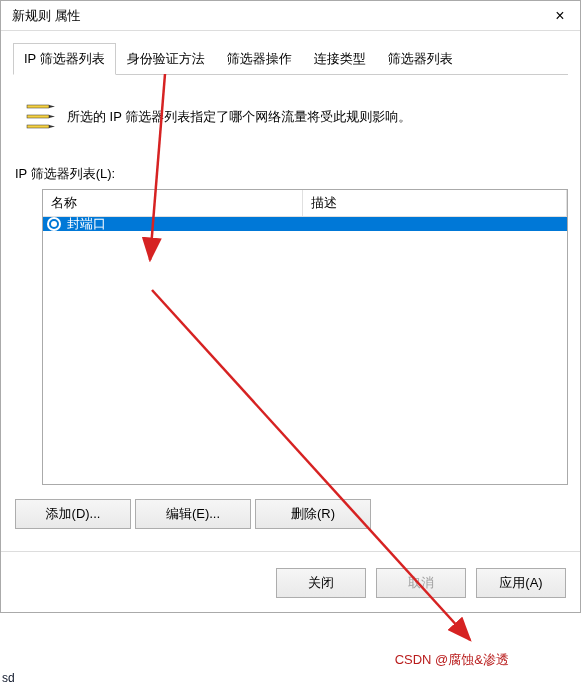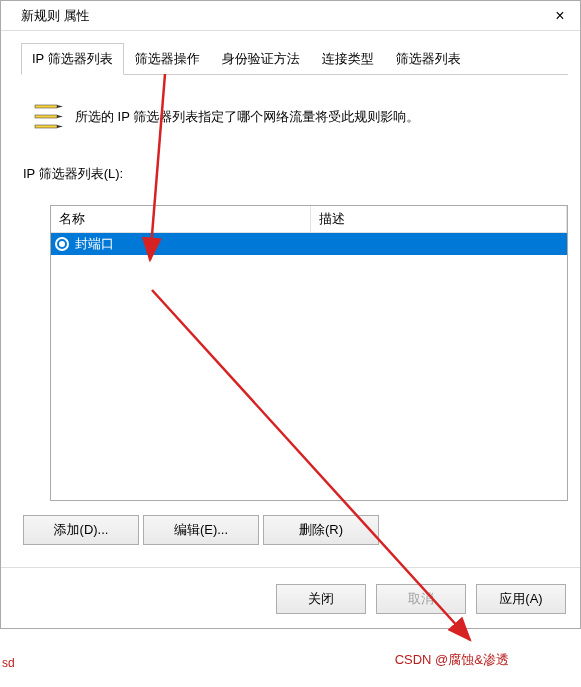--- a/index.html
+++ b/index.html
@@ -1,66 +1,66 @@
 <!DOCTYPE html>
 <html><head>
   <meta charset="utf-8">
   <style>
     * { box-sizing: border-box; margin: 0; padding: 0; font-family: "Microsoft YaHei", "Segoe UI", sans-serif; }
     body { width: 581px; height: 687px; background: #fff; font-size: 13px; position: relative; overflow: hidden; }
     .dialog { width: 581px; border: 1px solid #aaa; background: #fff; }
-    .titlebar { display: flex; align-items: center; justify-content: space-between; height: 30px; padding: 0 0 0 20px; border-bottom: 1px solid #ddd; text-align: center; }
+    .titlebar { display: flex; align-items: center; justify-content: space-between; height: 30px; padding: 0 0 0 11px; border-bottom: 1px solid #ddd; text-align: center; }
     .titlebar-title { font-size: 13px; }
     .titlebar-close { width: 40px; height: 30px; display: flex; align-items: center; justify-content: center; font-size: 16px; cursor: pointer; }
-    .content { padding: 12px 12px 10px 20px; }
+    .content { padding: 12px 12px 10px 12px; }
     .tabs { display: flex; border-bottom: 1px solid #ccc; }
     .tab { padding: 6px 10px; background: #fff; border: 1px solid transparent; border-bottom: none; font-size: 13px; cursor: pointer; position: relative; }
     .tab.active { border: 1px solid #ccc; border-bottom: 1px solid #fff; margin-bottom: -1px; background: #fff; }
     .tab-body { border: none; padding-top: 16px; }
     .info-row { display: flex; align-items: center; gap: 8px; padding: 8px 0 22px 10px; }
     .icon-filter { width: 36px; height: 36px; position: relative; flex-shrink: 0; }
     .info-text { font-size: 13px; line-height: 1.4; }
-    .list-label { margin: 8px 0 22px 2px; font-size: 13px; }
+    .list-label { margin: 8px 0 6px 2px; font-size: 13px; }
     .listbox { border: 1px solid #aaa; height: 296px; background: #fff; margin-left: 29px; }
     .list-header { display: flex; background: #fff; border-bottom: 1px solid #e0e0e0; }
     .list-header-cell { padding: 4px 8px; font-size: 13px; border-right: 1px solid #e0e0e0; }
     .col-name { width: 260px; }
     .col-desc { flex: 1; }
     .list-rows { }
-    .list-row { display: flex; align-items: center; height: 22px; font-size: 13px; cursor: pointer; }
+    .list-row { display: flex; align-items: center; height: 14px; font-size: 13px; cursor: pointer; }
     .list-row.selected { background: #0078d7; color: #fff; }
     .row-radio { width: 14px; height: 14px; border: 2px solid #fff; border-radius: 50%; margin: 0 4px; display: flex; align-items: center; justify-content: center; }
     .row-radio-dot { width: 6px; height: 6px; background: #fff; border-radius: 50%; }
     .row-name { width: 236px; padding-left: 2px; }
     .row-desc { flex: 1; padding-left: 8px; }
     .button-row { display: flex; gap: 4px; margin-top: 14px; padding-left: 2px; }
     .btn { border: 1px solid #adadad; background: linear-gradient(#f6f6f6, #e9e9e9); padding: 5px 0; width: 116px; font-size: 13px; cursor: pointer; text-align: center; }
     .bottom-row { display: flex; justify-content: flex-end; gap: 10px; padding: 16px 14px 14px 6px; border-top: 1px solid #ddd; margin-top: 12px; }
     .bottom-btn { border: 1px solid #adadad; background: linear-gradient(#f6f6f6, #e9e9e9); padding: 5px 0; width: 90px; font-size: 13px; cursor: pointer; text-align: center; }
     .bottom-btn.disabled { color: #a0a0a0; }
     .watermark { position: absolute; bottom: 18px; right: 72px; color: #b91c1c; font-size: 13px; pointer-events: none; }
-    .sd { position: absolute; bottom: 17px; left: 2px; color: #b91c1c; font-size: 12px; }
+    .sd { position: absolute; bottom: 2px; left: 2px; color: #0f172a; font-size: 12px; }
     
     .overlay { position: absolute; inset: 0; pointer-events: none; }
   </style>
 </head>
 <body>
 
 <div class="dialog">
   <div class="titlebar">
     <span class="titlebar-title">新规则 属性</span>
     <div class="titlebar-close">
       <span>×</span>
     </div>
   </div>
   <div class="content">
     <div class="tabs">
       <div class="tab active">IP 筛选器列表</div>
+      <div class="tab">身份验证方法</div>
       <div class="tab">筛选器操作</div>
-      <div class="tab">身份验证方法</div>
       <div class="tab">连接类型</div>
       <div class="tab">筛选器列表</div>
     </div>
     <div class="tab-body">
       <div class="info-row">
         <div class="icon-filter">
           <svg width="36" height="36" viewBox="0 0 36 36">
             <rect x="4" y="6" width="22" height="3" fill="#f5d040" stroke="#333" stroke-width="0.5"></rect>
             <rect x="4" y="16" width="22" height="3" fill="#f5d040" stroke="#333" stroke-width="0.5"></rect>
             <rect x="4" y="26" width="22" height="3" fill="#f5d040" stroke="#333" stroke-width="0.5"></rect>

